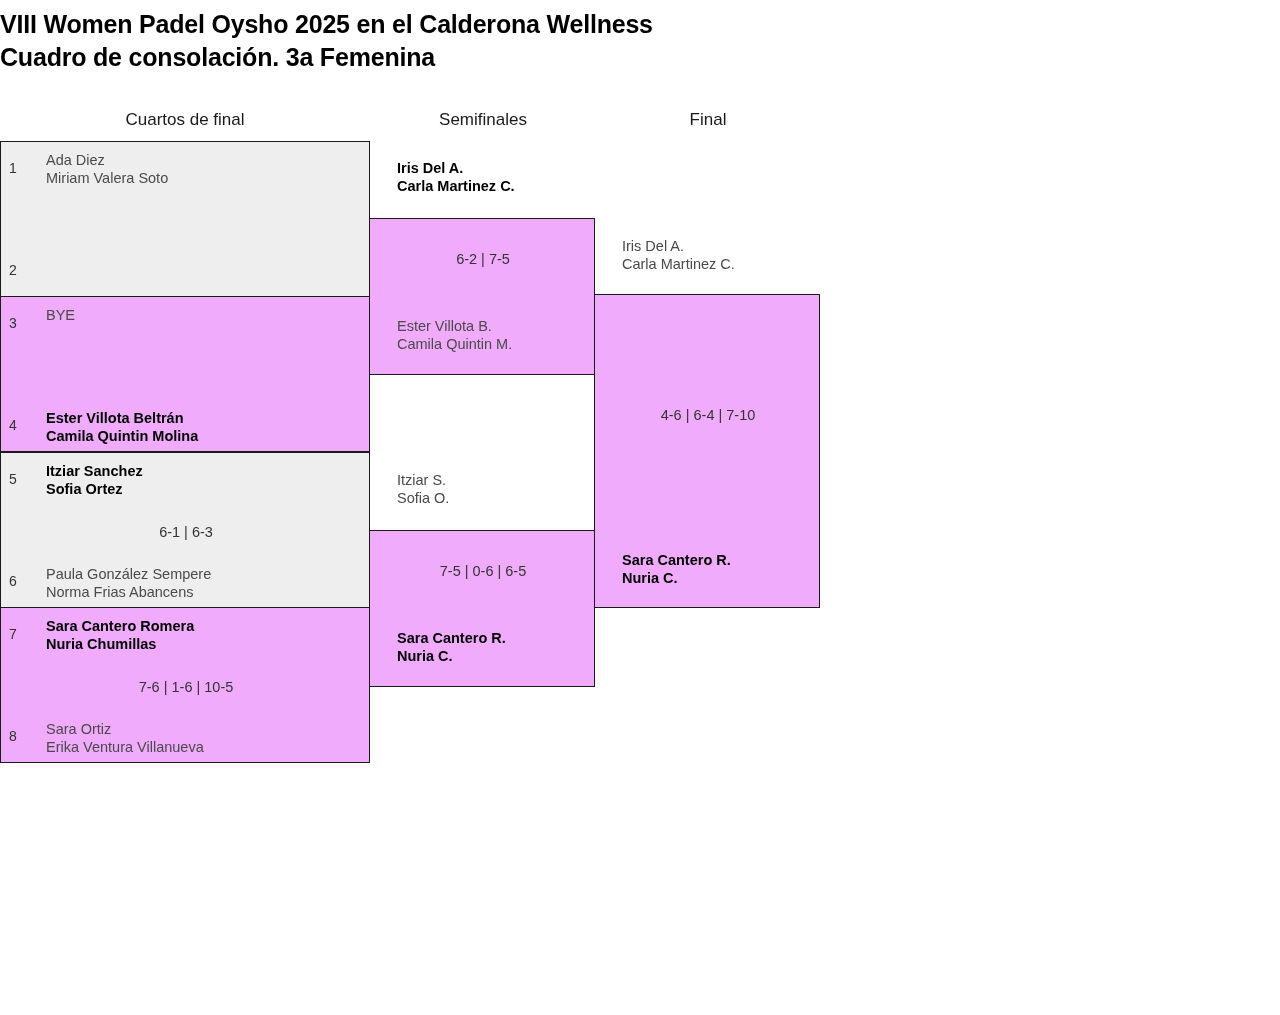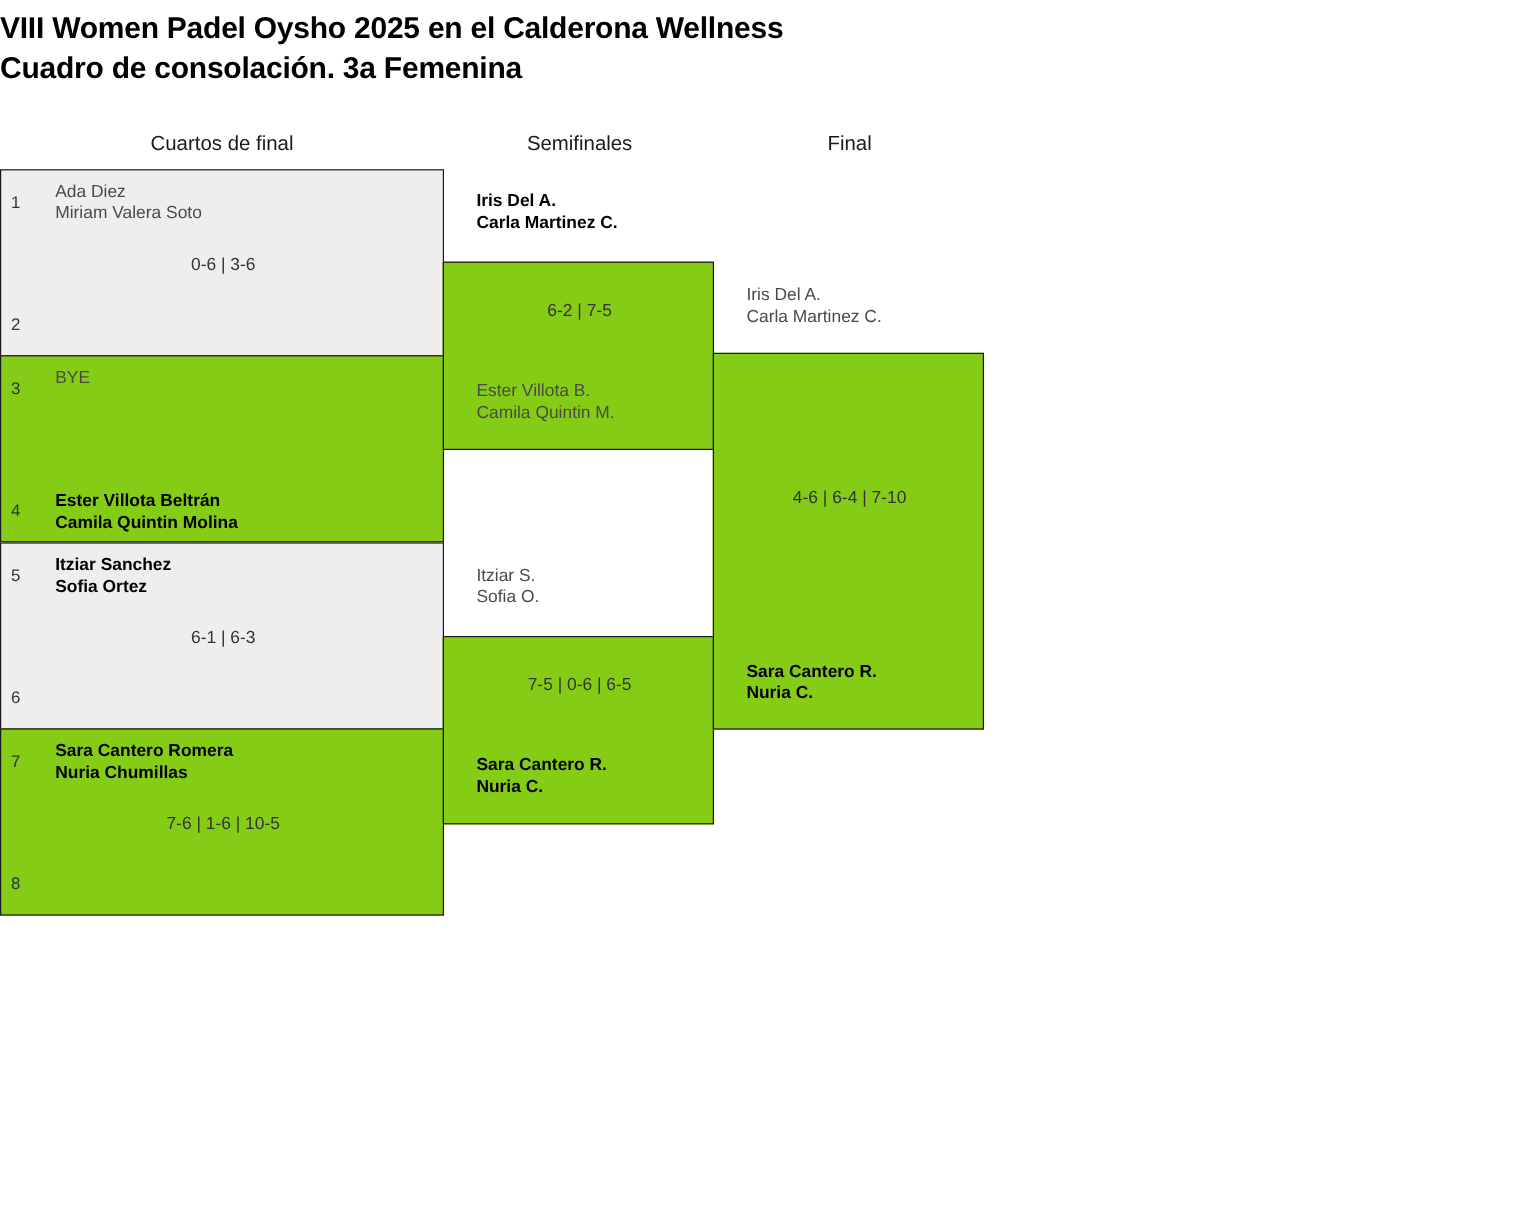--- a/index.html
+++ b/index.html
@@ -51,21 +51,21 @@
     top: 0;
     width: 1280px;
     height: 1015px;
   }
 
   
   .match {
     position: absolute;
     box-sizing: border-box;
     border: 1px solid #1a1a1a;
-    background: #84cc16;
+    background: #f0abfc;
   }
   .match.shaded {
     background: #eeeeee;
   }
 
   
   .r1 { left: 0px;   width: 370px; height: 156px; }
   .r1.m1 { top: 141px; }
   .r1.m2 { top: 296px; }
   .r1.m3 { top: 452px; }
@@ -145,21 +145,20 @@
 
 <div id="bracket">
 
   <div class="match r1 m1 shaded">
     <span class="seed top">1</span>
     <span class="seed bottom">2</span>
     <div class="team top loser">
       <span class="line">Ada Diez</span>
       <span class="line">Miriam Valera Soto</span>
     </div>
-    <div class="score">0-6 | 3-6</div>
   </div>
 
   <div class="match r1 m2">
     <span class="seed top">3</span>
     <span class="seed bottom">4</span>
     <div class="team top bye">
       <span class="line">BYE</span>
     </div>
     <div class="score"></div>
     <div class="team bottom winner">
@@ -169,30 +168,38 @@
   </div>
 
   <div class="match r1 m3 shaded">
     <span class="seed top">5</span>
     <span class="seed bottom">6</span>
     <div class="team top winner">
       <span class="line">Itziar Sanchez</span>
       <span class="line">Sofia Ortez</span>
     </div>
     <div class="score">6-1 | 6-3</div>
+    <div class="team bottom loser">
+      <span class="line">Paula González Sempere</span>
+      <span class="line">Norma Frias Abancens</span>
+    </div>
   </div>
 
   <div class="match r1 m4">
     <span class="seed top">7</span>
     <span class="seed bottom">8</span>
     <div class="team top winner">
       <span class="line">Sara Cantero Romera</span>
       <span class="line">Nuria Chumillas</span>
     </div>
     <div class="score">7-6 | 1-6 | 10-5</div>
+    <div class="team bottom loser">
+      <span class="line">Sara Ortiz</span>
+      <span class="line">Erika Ventura Villanueva</span>
+    </div>
   </div>
 
   <div class="match r2 s1">
     <div class="team top winner">
       <span class="line">Iris Del A.</span>
       <span class="line">Carla Martinez C.</span>
     </div>
     <div class="score">6-2 | 7-5</div>
     <div class="team bottom loser">
       <span class="line">Ester Villota B.</span>

